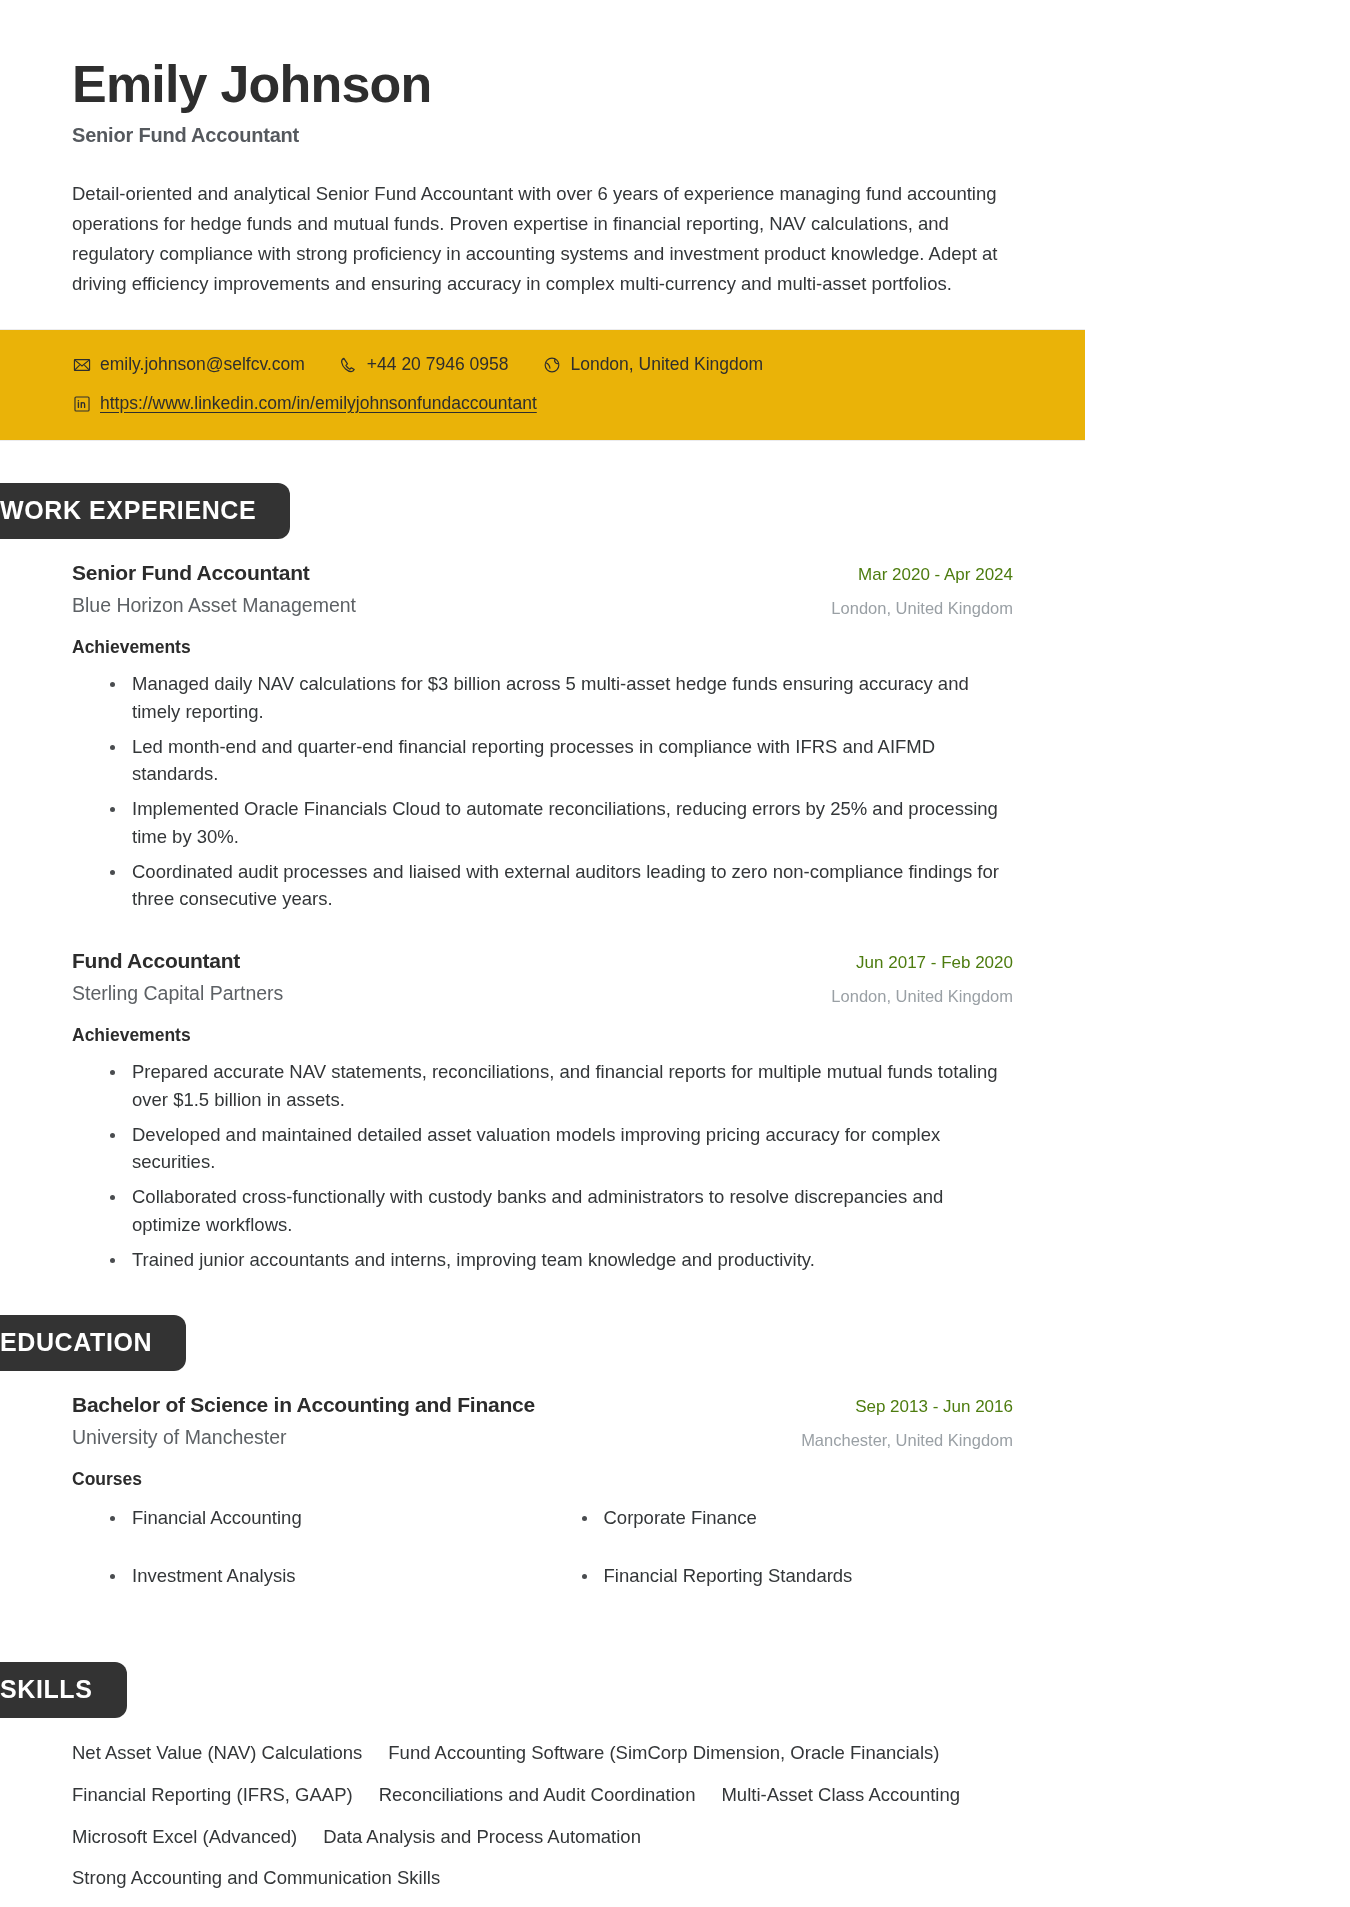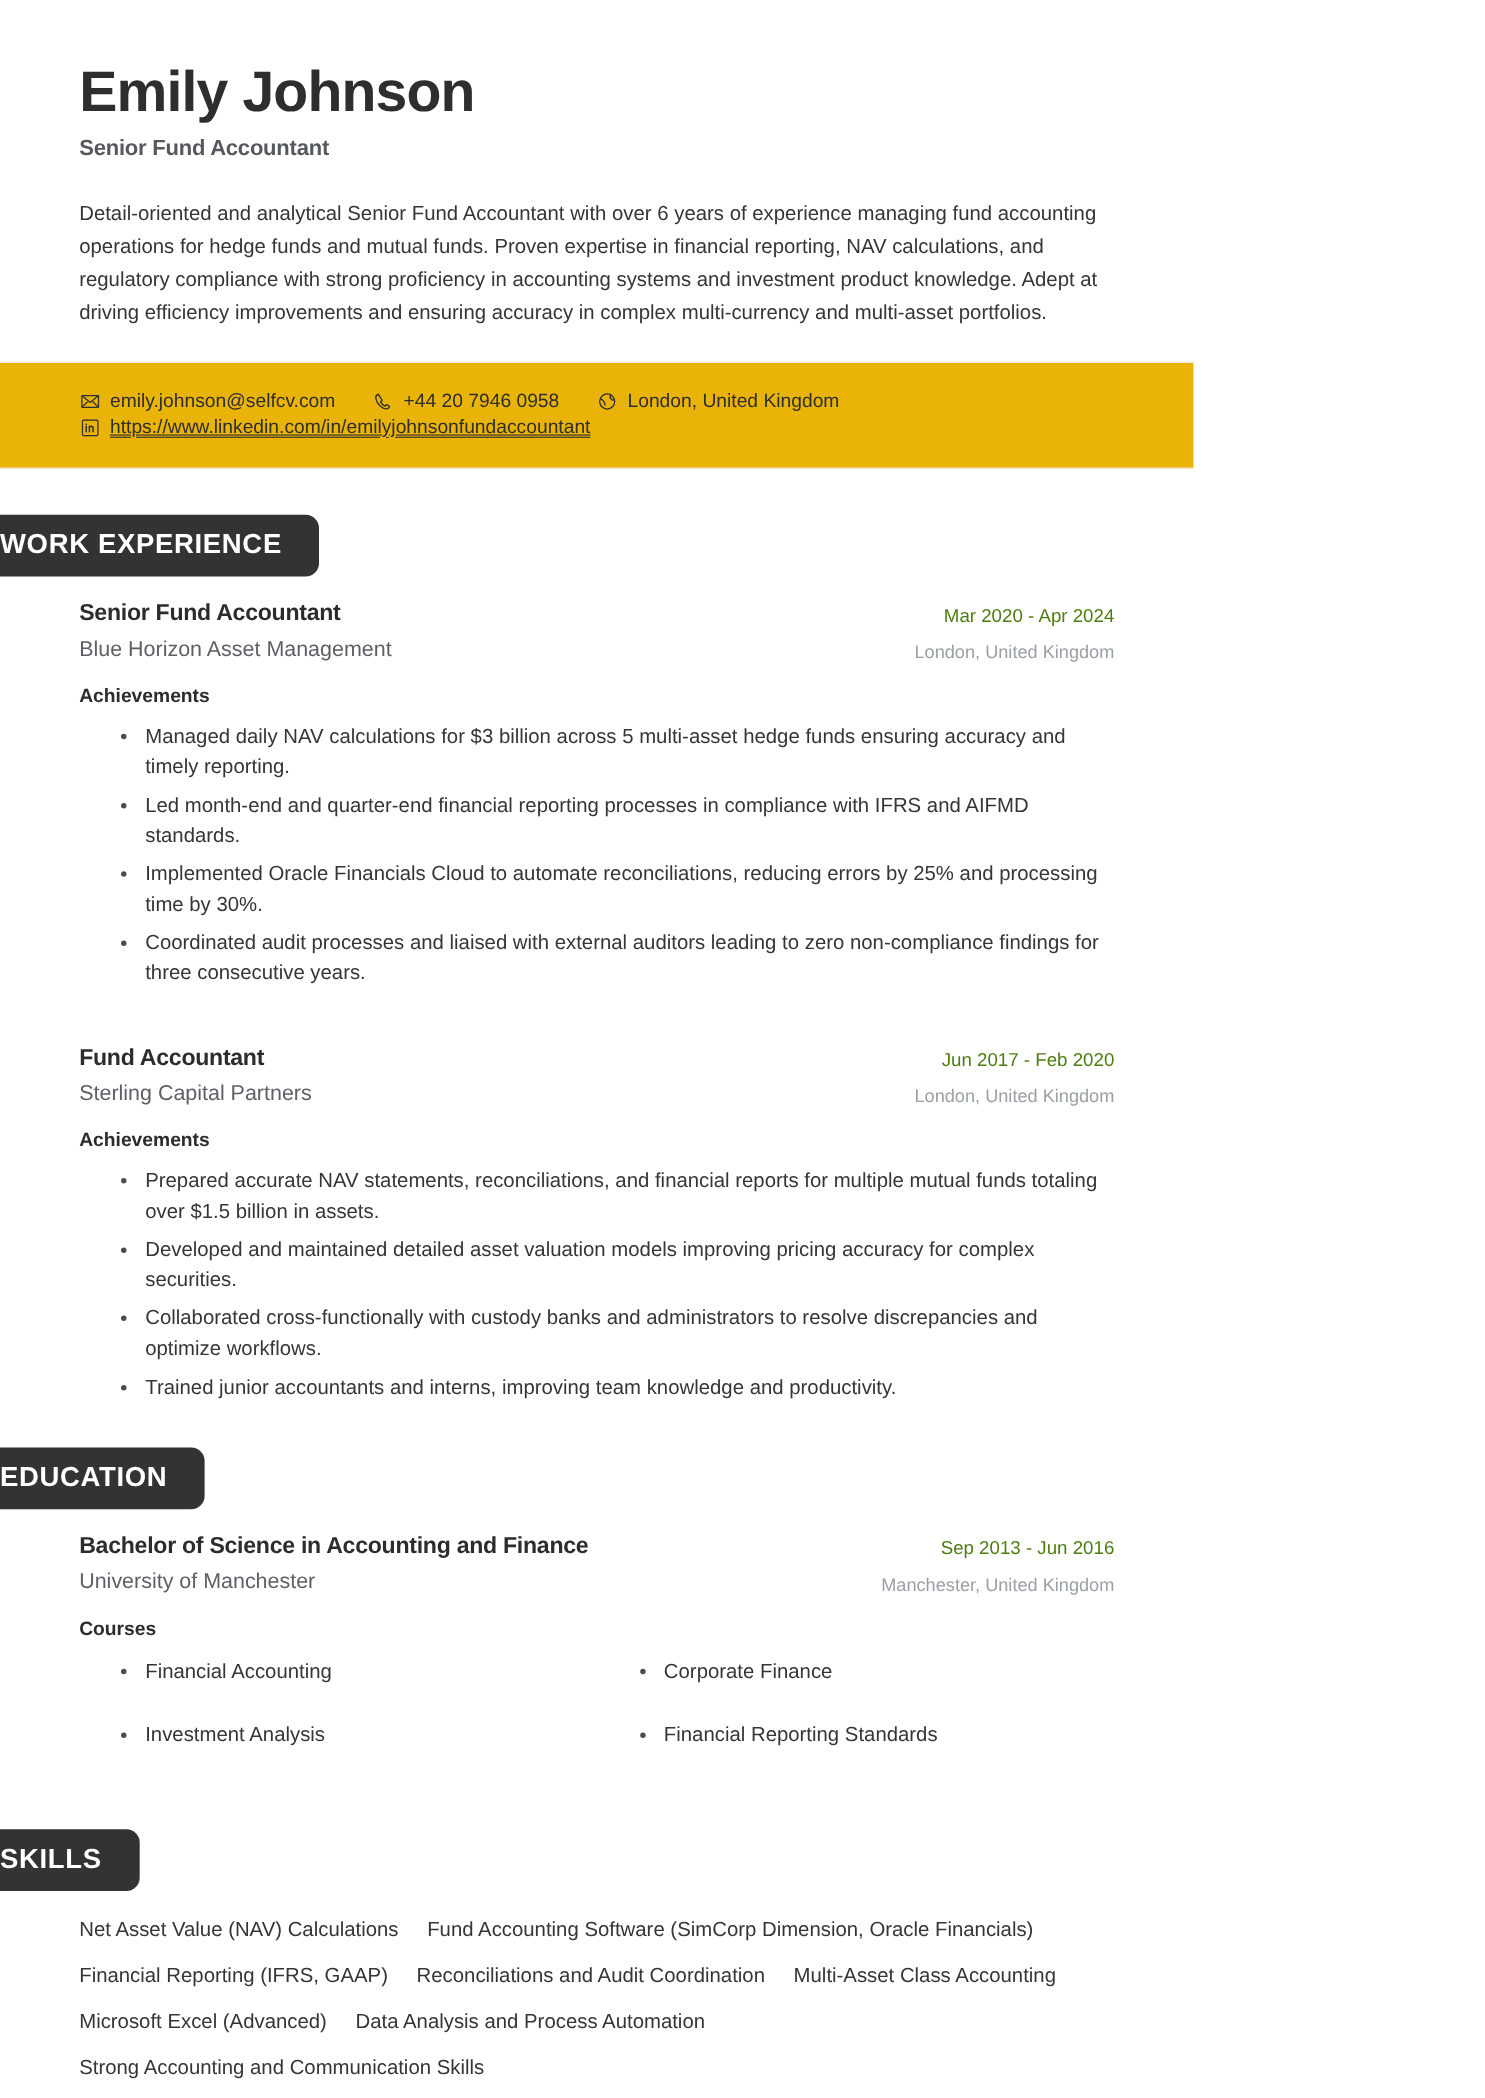--- a/index.html
+++ b/index.html
@@ -62,21 +62,21 @@
     padding: 24px 72px 26px 72px;
   }
 
   .contact-row {
     display: flex;
     flex-wrap: wrap;
     align-items: center;
     gap: 10px 34px;
   }
 
-  .contact-row + .contact-row { margin-top: 3px; text-decoration: underline; }
+  .contact-row + .contact-row { margin-top: 18px; }
 
   .contact-item {
     display: flex;
     align-items: center;
     gap: 9px;
     font-size: 17.5px;
     color: #2e2e2e;
     line-height: 1.2;
   }
 
@@ -115,21 +115,21 @@
     font-size: 25px;
     font-weight: 700;
     letter-spacing: 0.6px;
     padding: 13px 34px 14px 72px;
     border-top-right-radius: 12px;
     border-bottom-right-radius: 12px;
   }
 
   
   .entry { margin-top: 4px; }
-  .entry + .entry { margin-top: 52px; }
+  .entry + .entry { margin-top: 36px; }
 
   .entry-head {
     display: flex;
     justify-content: space-between;
     align-items: flex-start;
     gap: 30px;
   }
 
   .entry-left { flex: 1 1 auto; min-width: 0; }
   .entry-right { flex: 0 0 auto; text-align: right; padding-top: 4px; }

